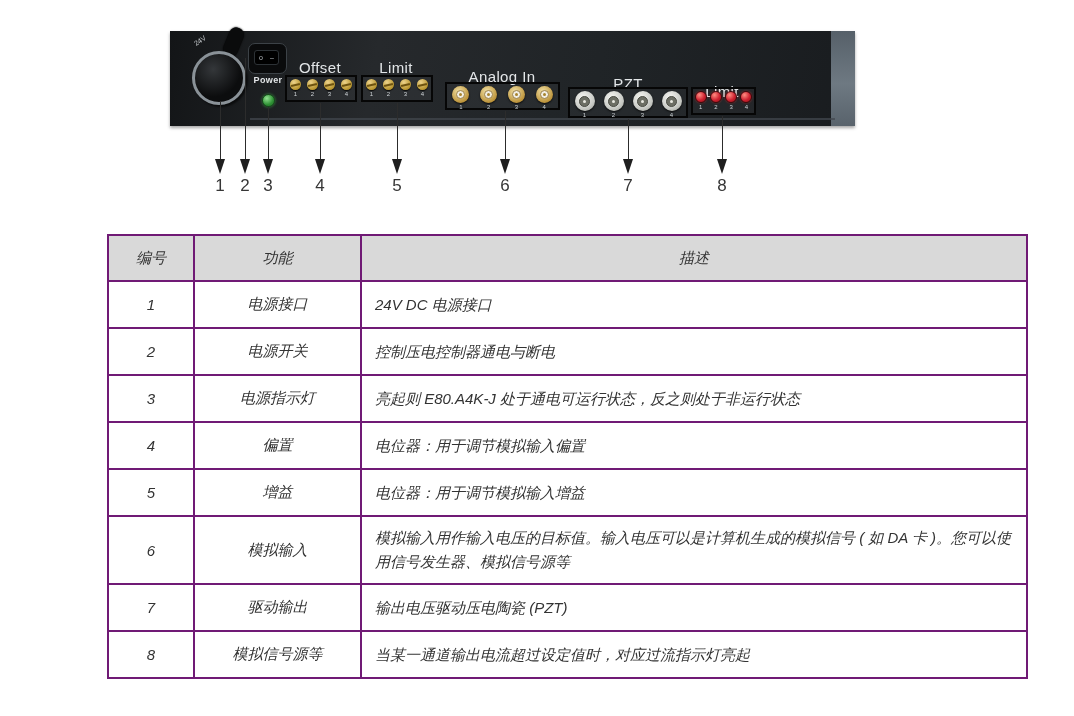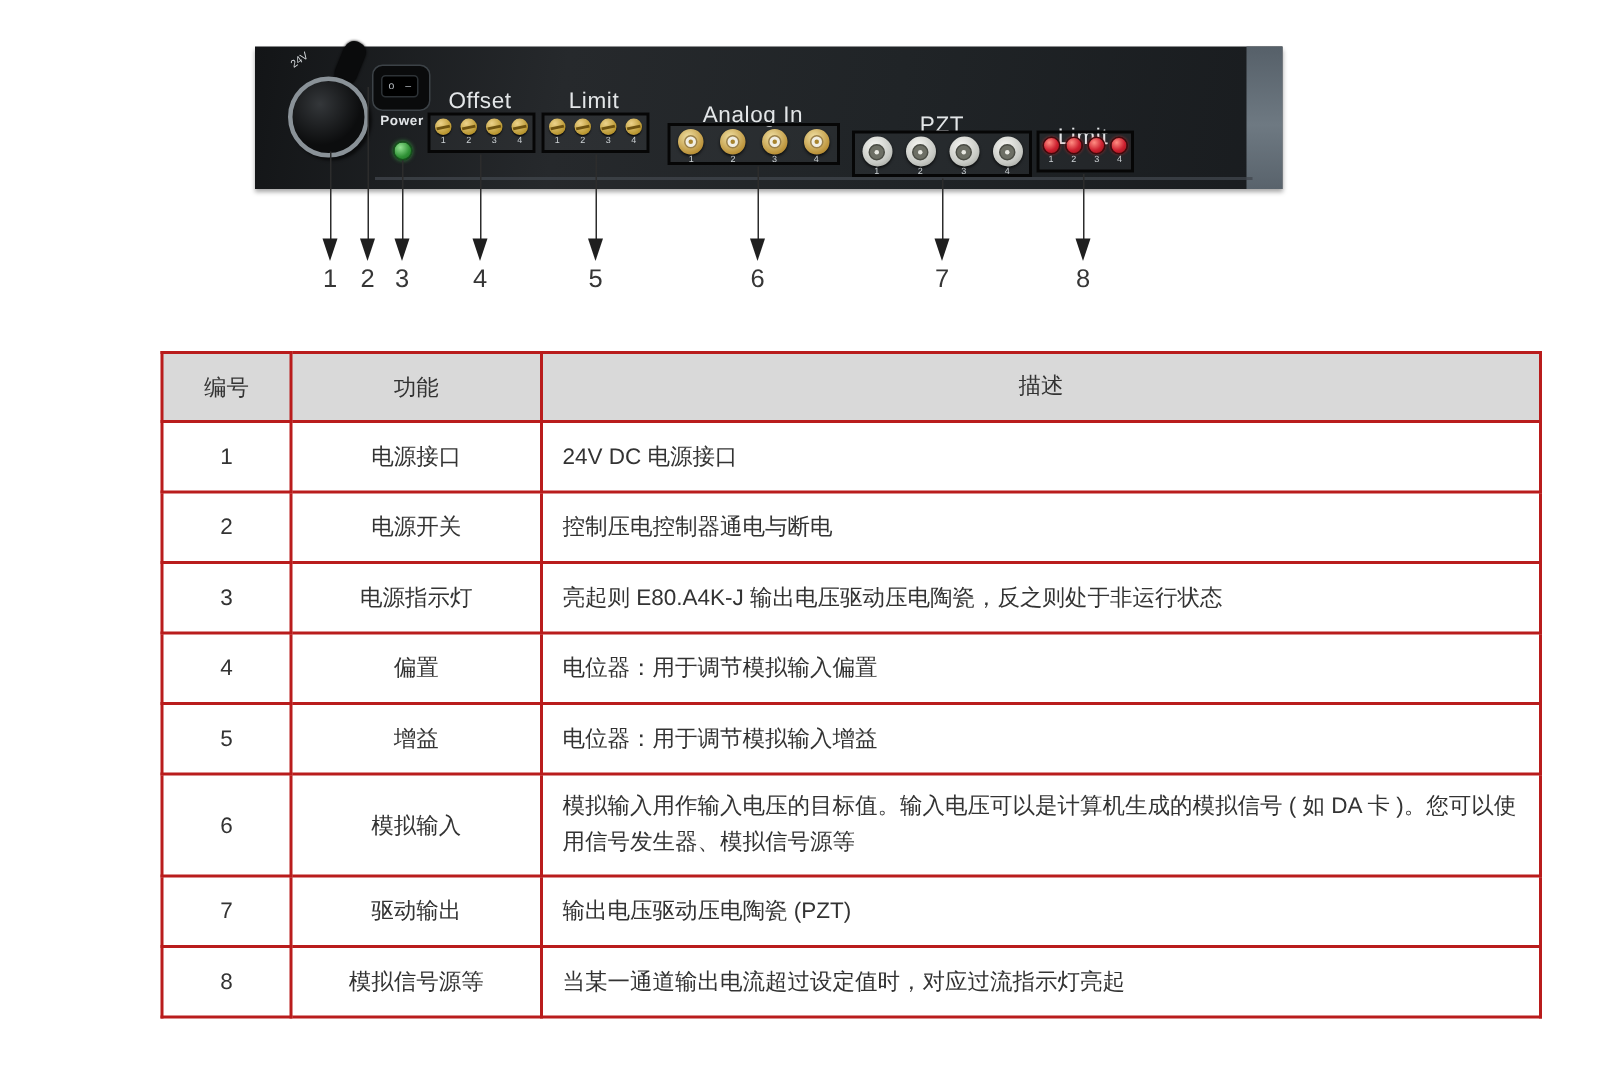--- a/index.html
+++ b/index.html
@@ -111,21 +111,21 @@
   .callout-num{
     position:absolute;width:24px;text-align:center;
     font-size:17px;color:#363636;
   }
   
   #spec-table{
     position:absolute;left:107px;top:234px;width:867px;
     border-collapse:collapse;table-layout:fixed;
     font-size:15px;color:#333333;
   }
-  #spec-table th,#spec-table td{border:2px solid #b91c1c;box-sizing:border-box;}
+  #spec-table th,#spec-table td{border:2px solid #701a75;box-sizing:border-box;font-style:italic;}
   #spec-table th{
     background:#d9d9d9;height:46px;font-weight:500;text-align:center;font-size:15px;
   }
   #spec-table td{height:47px;background:#ffffff;}
   .col-no{width:86px;text-align:center;}
   .col-fn{width:167px;text-align:center;}
   .col-desc{width:666px;text-align:left;padding:9px 13px;line-height:24px;}
 </style>
 </head>
 <body>
@@ -323,21 +323,21 @@
           <td class="col-desc">24V DC 电源接口</td>
         </tr>
         <tr>
           <td class="col-no">2</td>
           <td class="col-fn">电源开关</td>
           <td class="col-desc">控制压电控制器通电与断电</td>
         </tr>
         <tr>
           <td class="col-no">3</td>
           <td class="col-fn">电源指示灯</td>
-          <td class="col-desc">亮起则 E80.A4K-J 输出电压驱动压电陶瓷，反之则处于非运行状态</td>
+          <td class="col-desc">亮起则 E80.A4K-J 处于通电可运行状态，反之则处于非运行状态</td>
         </tr>
         <tr>
           <td class="col-no">4</td>
           <td class="col-fn">偏置</td>
           <td class="col-desc">电位器：用于调节模拟输入偏置</td>
         </tr>
         <tr>
           <td class="col-no">5</td>
           <td class="col-fn">增益</td>
           <td class="col-desc">电位器：用于调节模拟输入增益</td>

